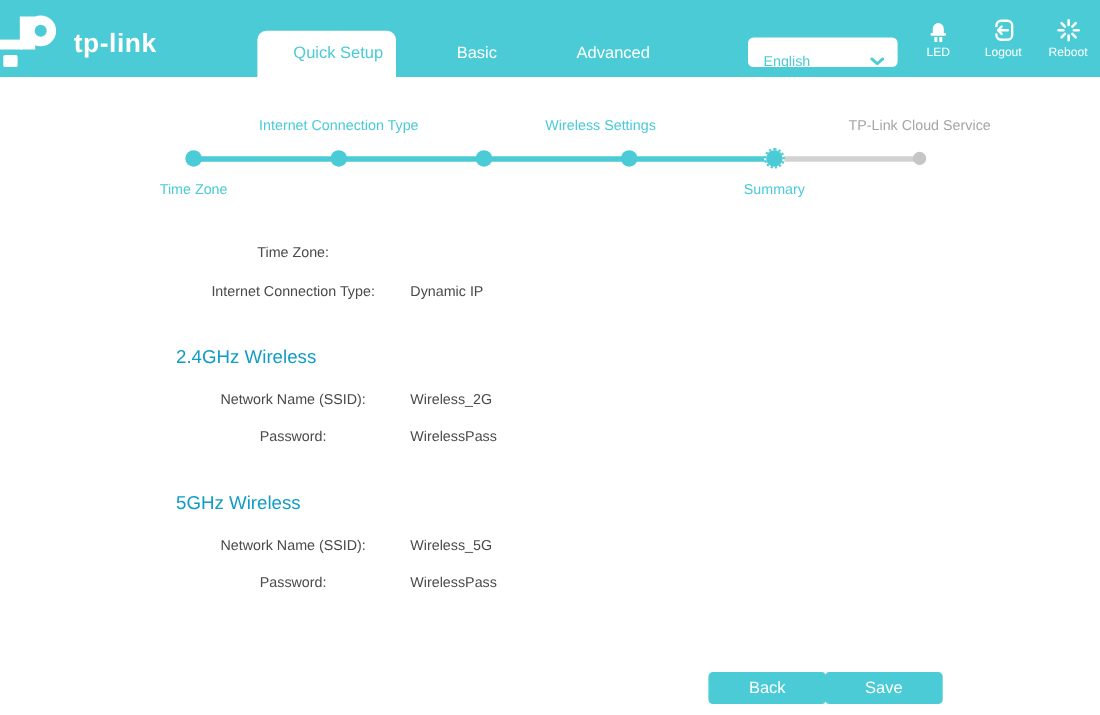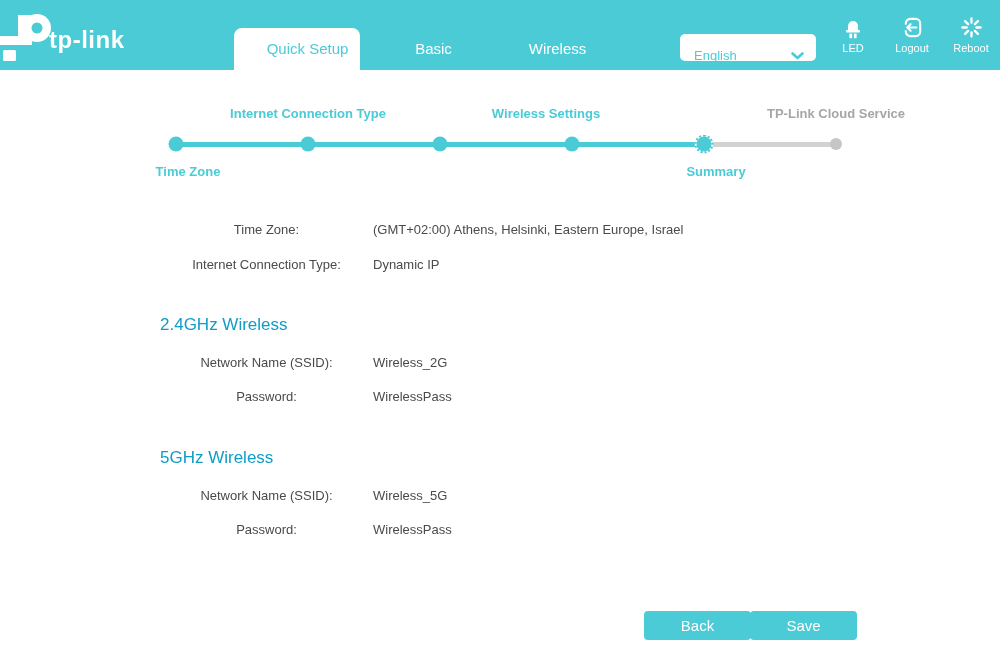--- a/index.html
+++ b/index.html
@@ -5,21 +5,21 @@
 <style>
   * { box-sizing: border-box; }
   html,body { margin:0; padding:0; background:#fff; }
   body { font-family:"Liberation Sans","DejaVu Sans",sans-serif; }
   .page { position:relative; width:1000px; height:650px; background:#fff; overflow:hidden; }
 
   
   .topbar { position:absolute; left:0; top:0; width:1000px; height:70px; background:#4acbd6; }
   .logo { position:absolute; left:0; top:7px; width:190px; height:58px; }
   .logo svg { position:absolute; left:0; top:0; }
-  .brand { position:absolute; left:49px; top:19px; color:#fff; font-size:24px; font-weight:600; letter-spacing:.5px; line-height:1.2; }
+  .brand { position:absolute; left:67px; top:19px; color:#fff; font-size:24px; font-weight:600; letter-spacing:.5px; line-height:1.2; }
 
   .tab { position:absolute; top:28px; height:42px; line-height:42px; text-align:center;
          font-size:15px; color:#fff; cursor:pointer;padding-left:21px; }
   .tab.active { background:#fff; color:#4acbd6; border-radius:8px 8px 0 0; }
   .tab-qs { left:234px; width:126px; }
   .tab-basic { left:362px; width:122px; }
   .tab-adv { left:486px; width:122px; }
 
   .lang { position:absolute; left:680px; top:34px; width:136px; height:27px; background:#fff;
           border-radius:5px; display:flex; align-items:center; justify-content:space-between;
@@ -34,23 +34,23 @@
   
   .stepper { position:absolute; left:0; top:70px; width:1000px; height:140px; }
   .track { position:absolute; top:72px; height:5px; border-radius:3px; }
   .track.done { background:#4acbd6; }
   .track.todo { background:#d2d2d2; }
   .dot { position:absolute; top:74px; width:15px; height:15px; border-radius:50%;
          background:#4acbd6; transform:translate(-50%,-50%); }
   .dot.gray { background:#c6c6c6; width:12px; height:12px; }
   .ring { position:absolute; top:74px; width:19px; height:19px; border:2px dotted #4acbd6;
           border-radius:50%; background:#fff; transform:translate(-50%,-50%); }
-  .step-label { position:absolute; transform:translateX(-50%); font-size:13px; white-space:nowrap;font-weight:bold; }
+  .step-label { position:absolute; transform:translateX(-50%); font-size:13px; white-space:nowrap; }
   .step-label.top { top:36px; }
-  .step-label.bottom { top:94px;margin-left:12px; }
+  .step-label.bottom { top:94px; }
   .step-label.teal { color:#4acbd6; }
   .step-label.gray { color:#a6a6a6; }
 
   
   .row { position:absolute; left:160px; display:flex; font-size:13px; color:#4a4a4a;text-align:center; }
   .row .lbl { width:213px; }
   .row .val { white-space:nowrap; }
   .sec-title { position:absolute; left:160px; font-size:17px; color:#0f9cc5; }
 
   
@@ -74,21 +74,21 @@
         <circle cx="37" cy="21" r="14" fill="#ffffff"></circle>
         <circle cx="37" cy="21" r="5.5" fill="#4acbd6"></circle>
         <rect x="3" y="43" width="13" height="11" rx="1.5" fill="#ffffff"></rect>
       </svg>
       <span class="brand">tp-link</span>
     </div>
 
     <nav>
       <div class="tab tab-qs active">Quick Setup</div>
       <div class="tab tab-basic">Basic</div>
-      <div class="tab tab-adv">Wireless</div>
+      <div class="tab tab-adv">Advanced</div>
     </nav>
 
     <div class="lang">
       <span>English</span>
       <svg width="13" height="8" viewBox="0 0 13 8" aria-hidden="true">
         <polyline points="1.5,1.5 6.5,6 11.5,1.5" fill="none" stroke="#4acbd6" stroke-width="2.6" stroke-linecap="round" stroke-linejoin="round"></polyline>
       </svg>
     </div>
 
     <div class="haction ha-logout">
@@ -150,21 +150,20 @@
     <div class="dot" style="left:440px"></div>
     <div class="dot" style="left:572px"></div>
     <div class="dot" style="left:704px"></div>
     <div class="dot gray" style="left:836px"></div>
   </div>
 
   <main>
 
     <div class="row" style="top:222px">
       <span class="lbl">Time Zone:</span>
-      <span class="val">(GMT+02:00) Athens, Helsinki, Eastern Europe, Israel</span>
     </div>
     <div class="row" style="top:257px">
       <span class="lbl">Internet Connection Type:</span>
       <span class="val">Dynamic IP</span>
     </div>
 
     <div class="sec-title" style="top:315px">2.4GHz Wireless</div>
     <div class="row" style="top:355px">
       <span class="lbl">Network Name (SSID):</span>
       <span class="val">Wireless_2G</span>

